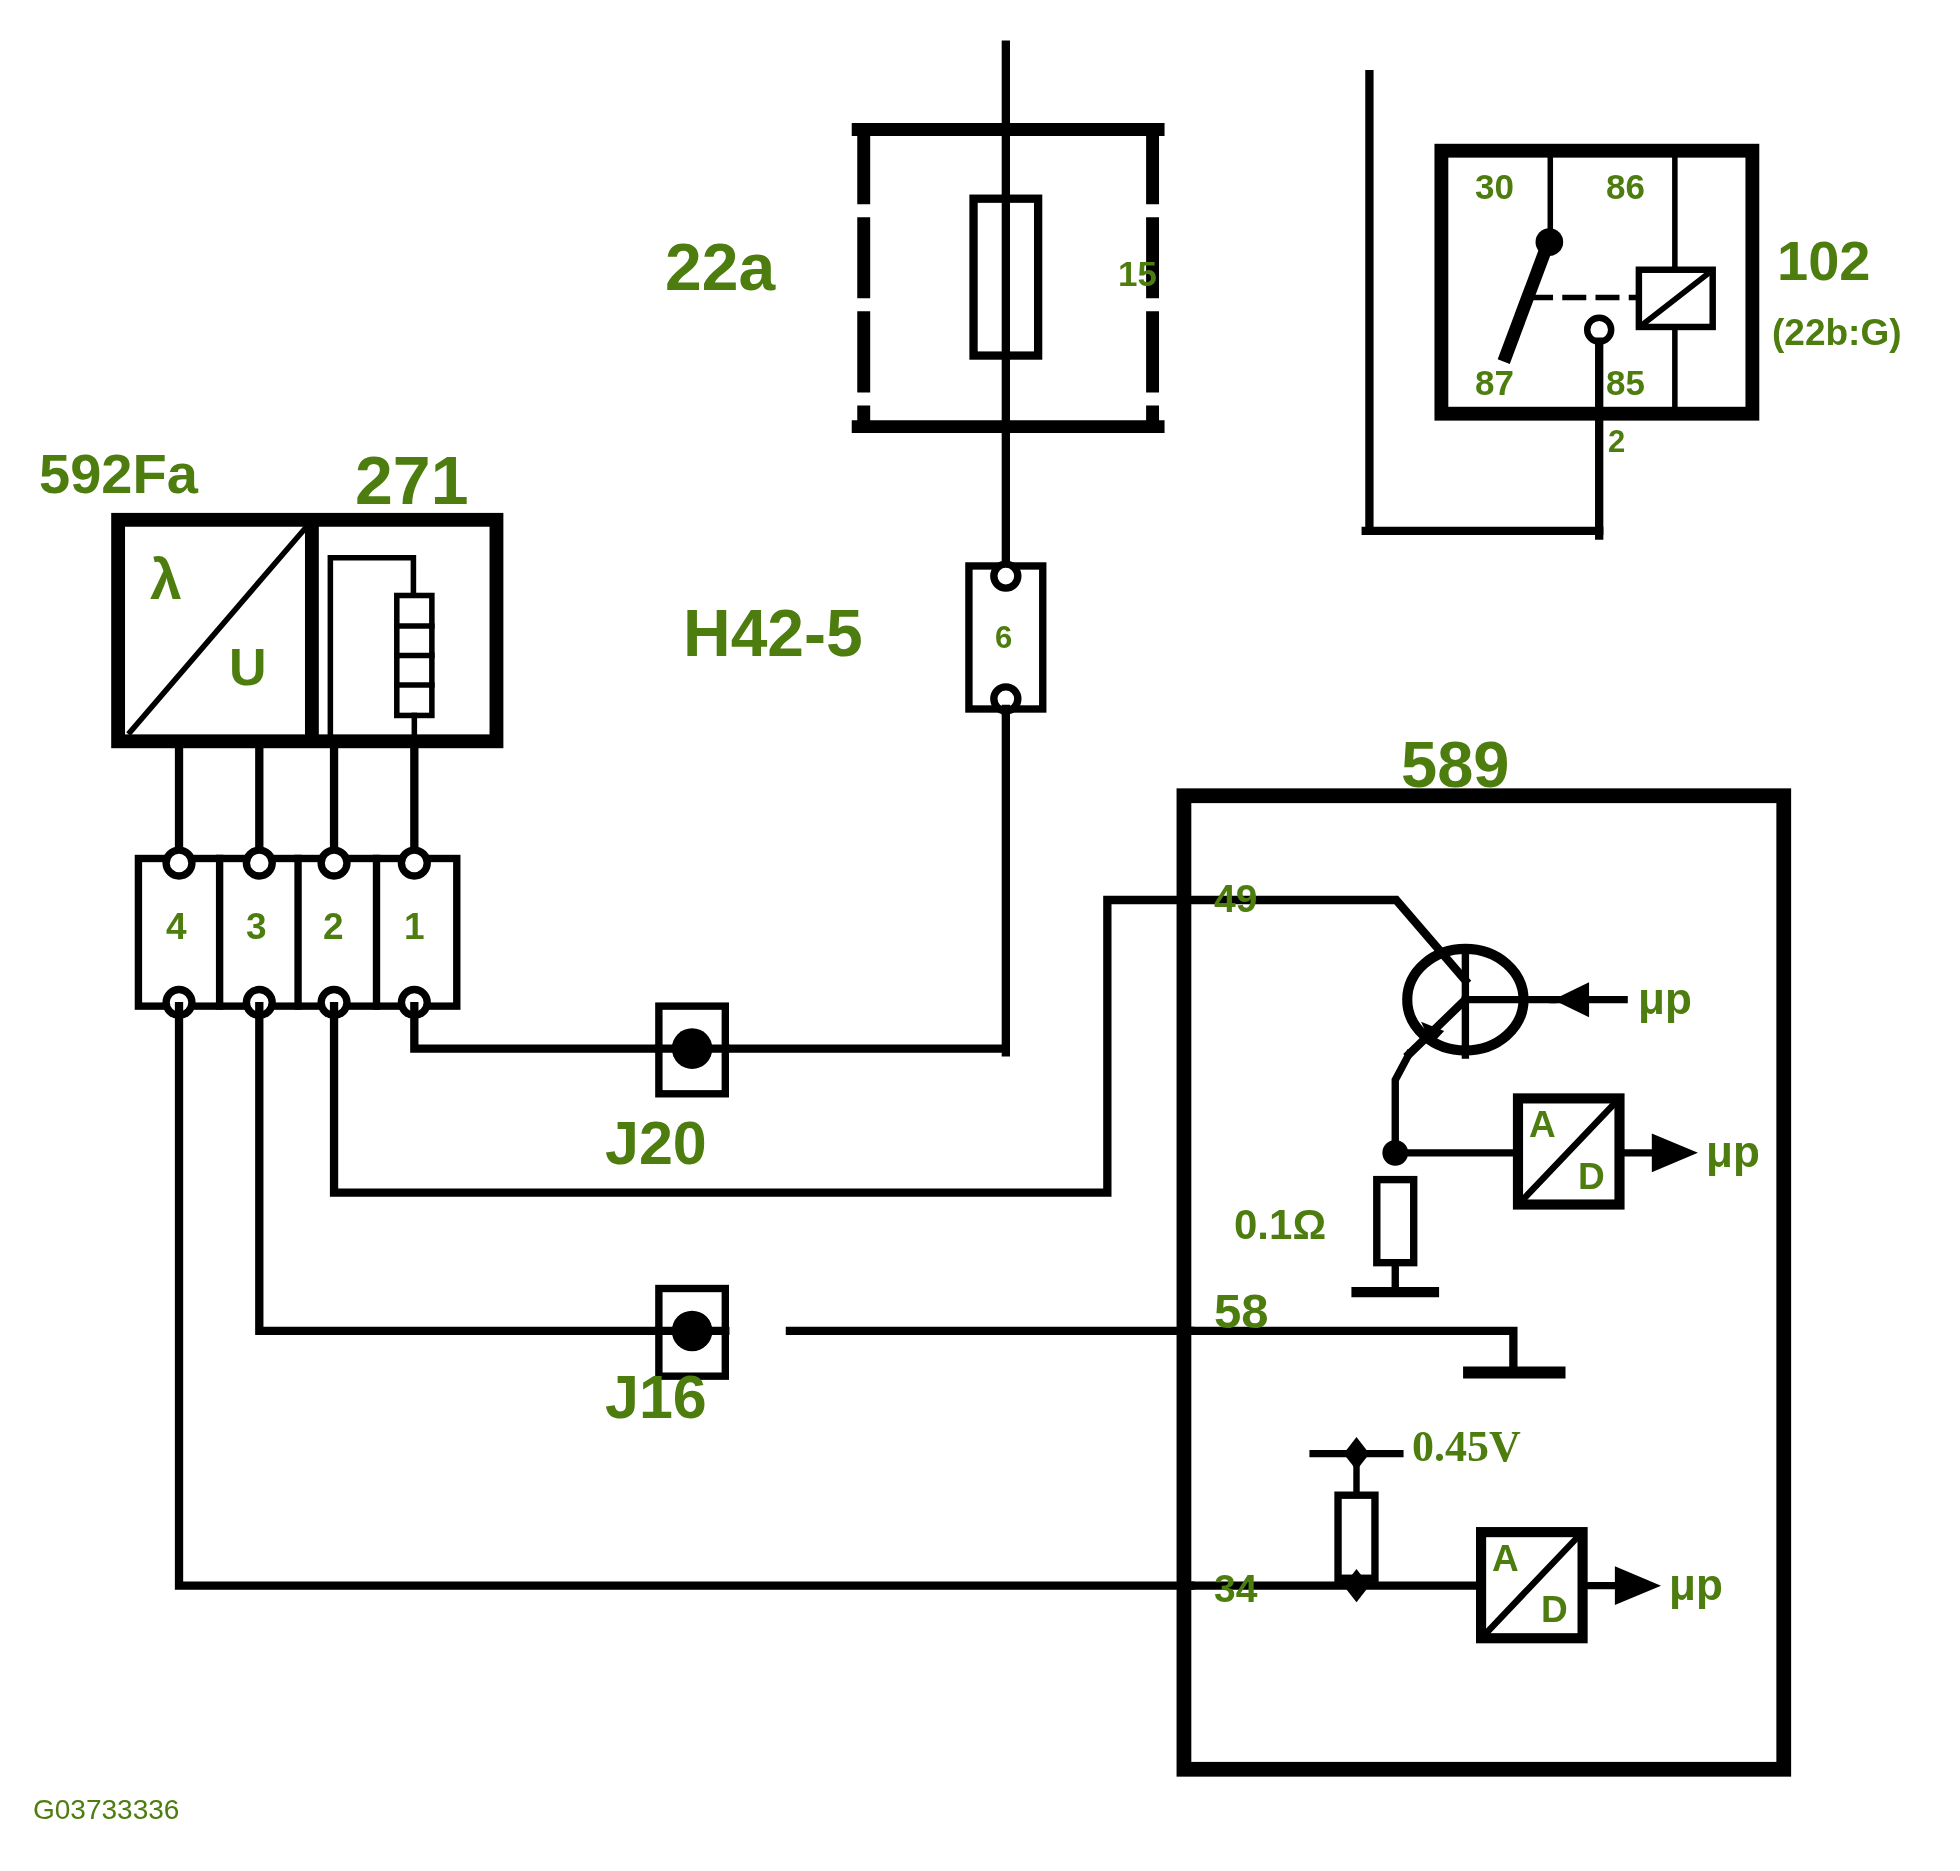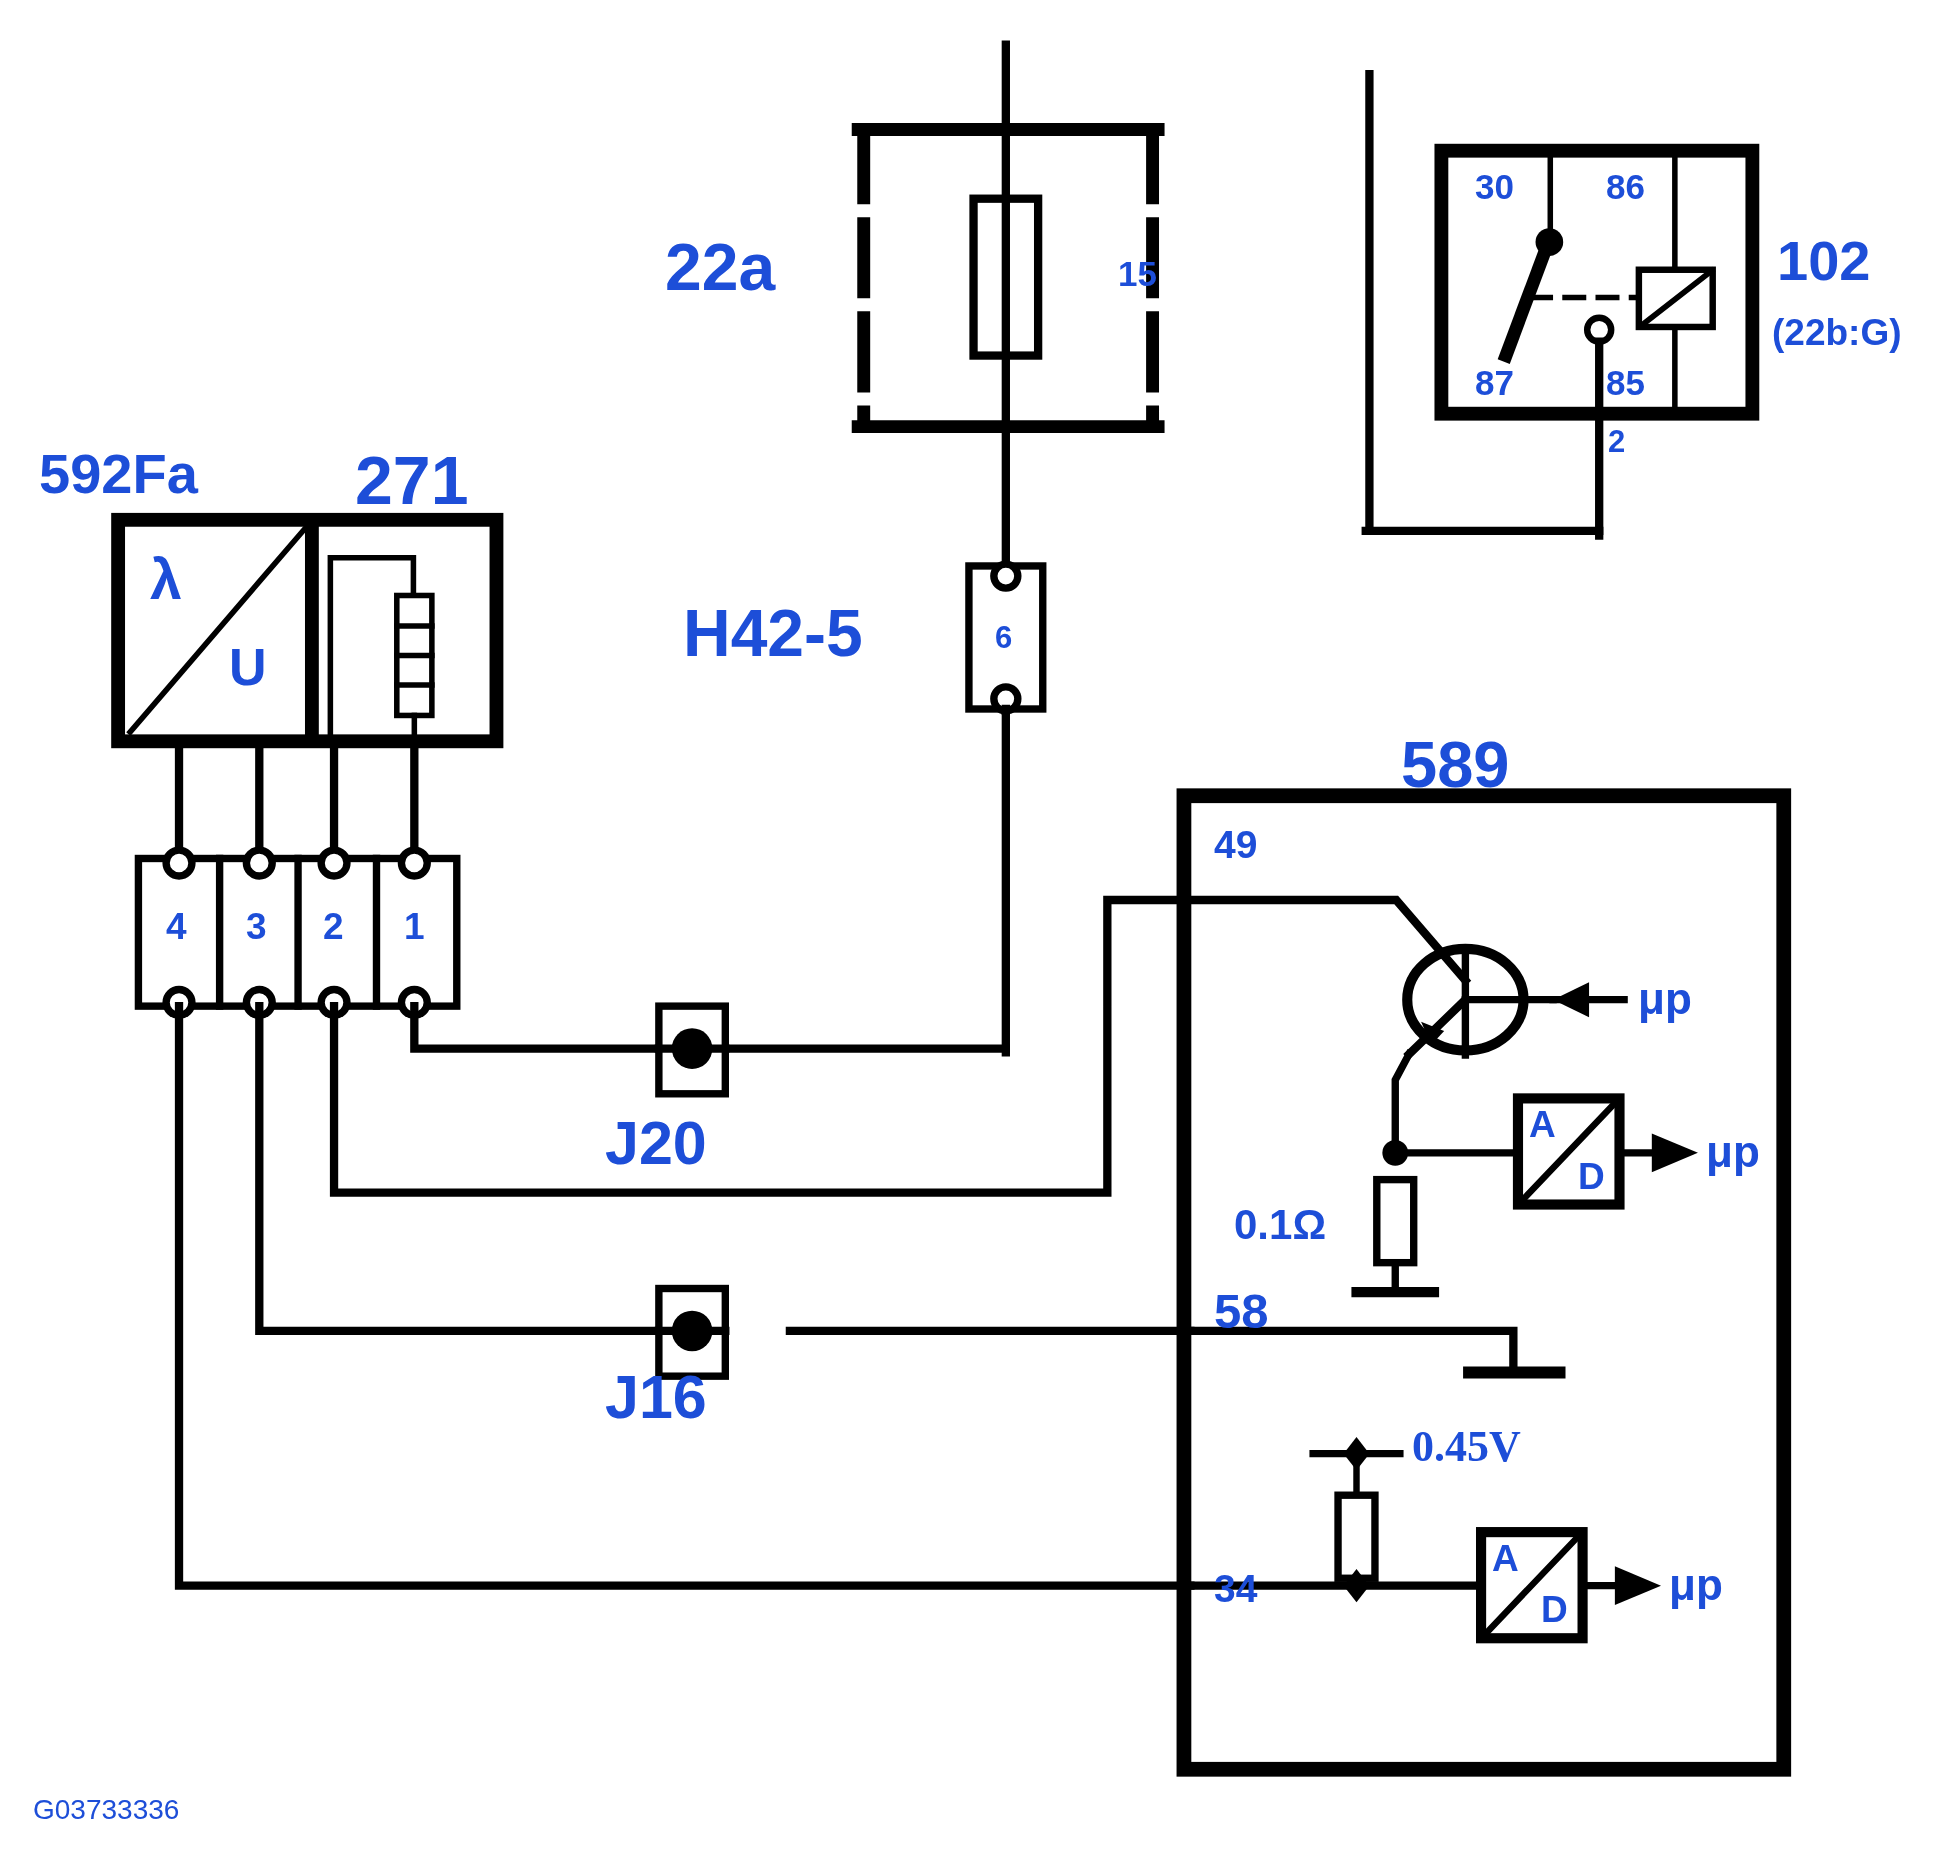--- a/index.html
+++ b/index.html
@@ -1,19 +1,19 @@
 <!DOCTYPE html>
 <html style="font-size:14.8px"><head>
 <meta charset="utf-8">
 <style>
   html,body{margin:0;padding:0;background:#fff;}
   body{width:1960px;height:1872px;font-family:"Liberation Sans",sans-serif;}
   #stage{position:relative;width:1960px;height:1872px;overflow:hidden;}
   svg{position:absolute;left:0;top:0;}
-  .lbl{position:absolute;color:#1d4ed8;font-family:"Liberation Sans",sans-serif;white-space:nowrap;}
+  .lbl{position:absolute;color:#4d7c0f;font-family:"Liberation Sans",sans-serif;white-space:nowrap;}
 </style>
 </head>
 <body>
 
 <div id="stage">
 
 <svg width="1960" height="1872" viewBox="0 0 2124 2028">
   <g fill="none" stroke="#000" stroke-linecap="square">
 
     <line x1="930" y1="140" x2="1255" y2="140" stroke-width="14"></line>
@@ -175,21 +175,21 @@
 <div class="lbl" style="left:323px;top:906px;font-size:37px;font-weight:bold;">2</div>
 <div class="lbl" style="left:404px;top:906px;font-size:37px;font-weight:bold;">1</div>
 
 <div class="lbl" style="left:683px;top:595px;font-size:66px;font-weight:bold;">H42-5</div>
 <div class="lbl" style="left:995px;top:620px;font-size:31px;font-weight:bold;">6</div>
 
 <div class="lbl" style="left:605px;top:1108px;font-size:61px;font-weight:bold;">J20</div>
 <div class="lbl" style="left:605px;top:1362px;font-size:61px;font-weight:bold;">J16</div>
 
 <div class="lbl" style="left:1401px;top:727px;font-size:65px;font-weight:bold;">589</div>
-<div class="lbl" style="left:1214px;top:823px;font-size:39px;font-weight:bold;">49</div>
+<div class="lbl" style="left:1214px;top:877px;font-size:39px;font-weight:bold;">49</div>
 <div class="lbl" style="left:1214px;top:1283px;font-size:49px;font-weight:bold;">58</div>
 <div class="lbl" style="left:1214px;top:1535px;font-size:39px;font-weight:bold;margin-top:32px;">34</div>
 <div class="lbl" style="left:1234px;top:1191px;font-size:42px;font-weight:bold;margin-top:10px;">0.1Ω</div>
 <div class="lbl" style="left:1412px;top:1421px;font-size:44px;font-weight:bold;font-family:Liberation Serif, serif;">0.45V</div>
 
 <div class="lbl" style="left:1529px;top:1104px;font-size:37px;font-weight:bold;">A</div>
 <div class="lbl" style="left:1578px;top:1156px;font-size:37px;font-weight:bold;">D</div>
 
 <div class="lbl" style="left:1492px;top:1538px;font-size:37px;font-weight:bold;">A</div>
 <div class="lbl" style="left:1541px;top:1589px;font-size:37px;font-weight:bold;">D</div>

